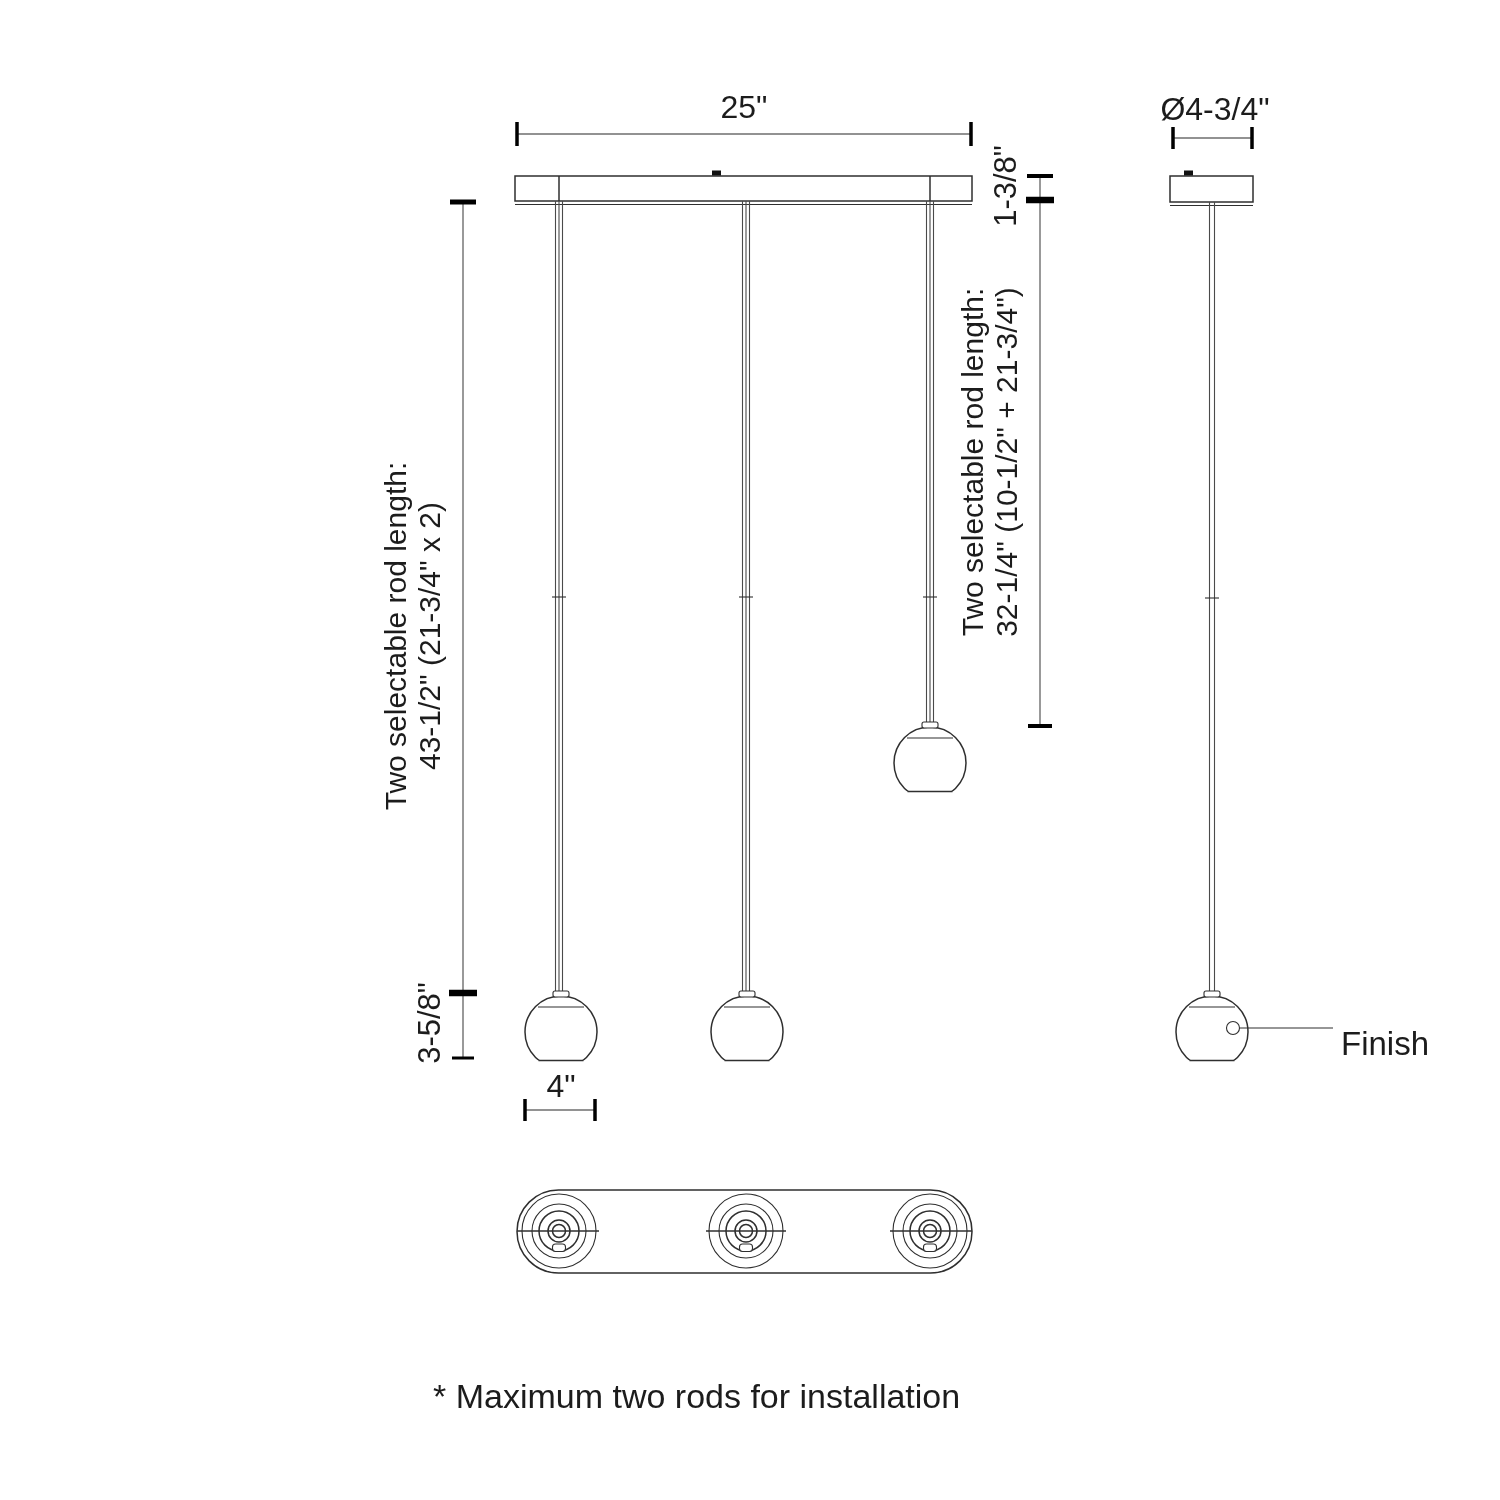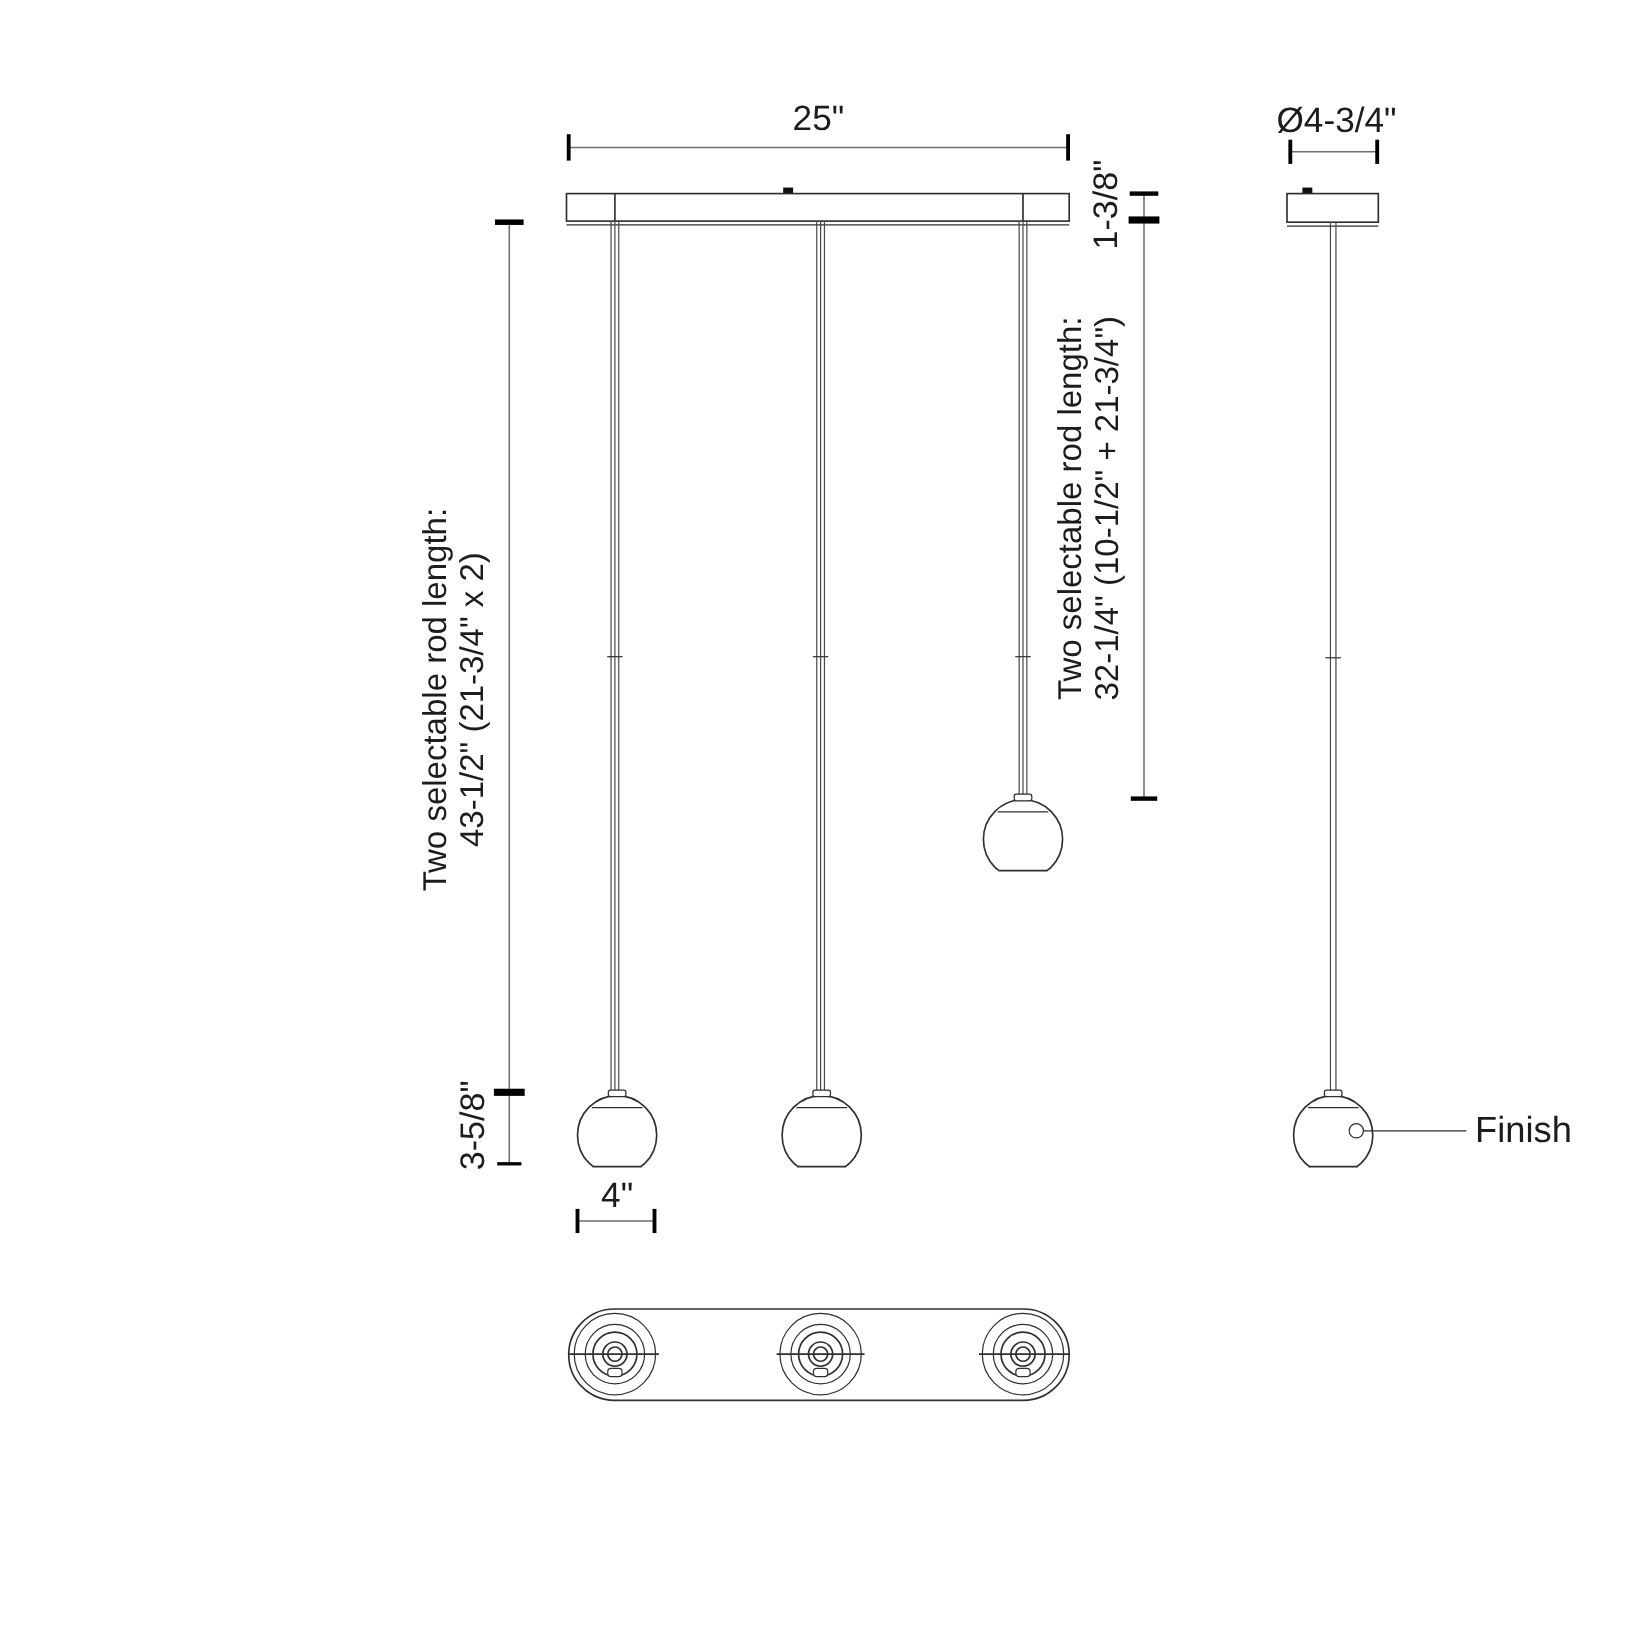--- a/index.html
+++ b/index.html
@@ -8,21 +8,21 @@
     background:var(--bg,#ffffff);
     font-family:"Liberation Sans", sans-serif;
   }
   .stage svg{position:absolute;left:0;top:0;}
   .label{
     position:absolute;color:var(--text,#1c1c1c);
     white-space:pre-line;line-height:1.12;width:max-content;
   }
   .c{transform:translate(-50%,-50%);}            
   .r{transform:translate(-50%,-50%) rotate(-90deg);text-align:center;} 
-  .lft{transform:translate(0,-50%);}             
+  .lft{transform:translate(0,-50%);margin-top:16px;}             
   .f31{font-size:31px;} .f32{font-size:32px;} .f30{font-size:30px;}
   .f33{font-size:33px;} .f34{font-size:34px;}
   
   .ln{stroke:var(--outline,#2f2f2f);fill:none;stroke-width:1.5;}
   .thin{stroke-width:1.1;}
   .rod{stroke:var(--rodc,#4a4a4a);fill:none;stroke-width:1.1;}
   .dim{stroke:var(--dimc,#6e6e6e);fill:none;stroke-width:1.4;}
   .tick{stroke:var(--tickc,#000000);fill:none;}
   .wf{fill:#ffffff;}
   .nub{fill:#111111;stroke:none;}
@@ -179,14 +179,15 @@
   <div class="label c f32" style="left:744px;top:108px;">25"</div>
   <div class="label r f31" style="left:1006px;top:186px;">1-3/8"</div>
   <div class="label r f30" style="left:413px;top:636px;">Two selectable rod length:
 43-1/2" (21-3/4" x 2)</div>
   <div class="label r f30" style="left:990px;top:462px;">Two selectable rod length:
 32-1/4" (10-1/2" + 21-3/4")</div>
   <div class="label r f31" style="left:430px;top:1023px;">3-5/8"</div>
   <div class="label c f32" style="left:561px;top:1087px;">4"</div>
   <div class="label c f32" style="left:1215px;top:110px;">Ø4-3/4"</div>
   <div class="label lft f33" style="left:1341px;top:1028px;">Finish</div>
+  <div class="label lft f34" style="left:433px;top:1380px;">* Maximum two rods for installation</div>
 
 </div>
 
 </body></html>

